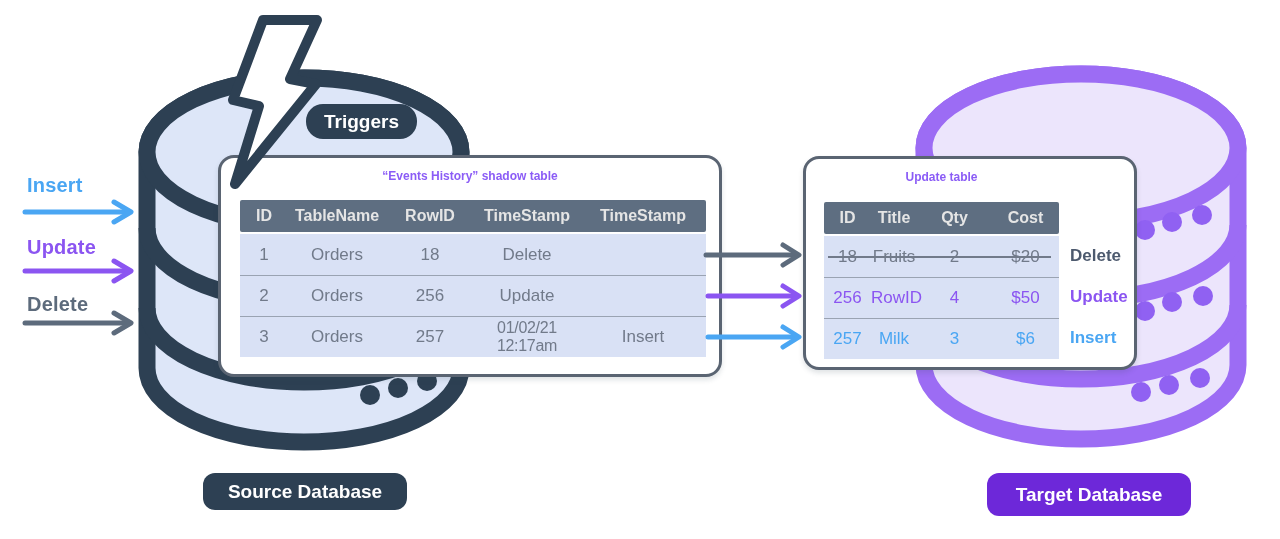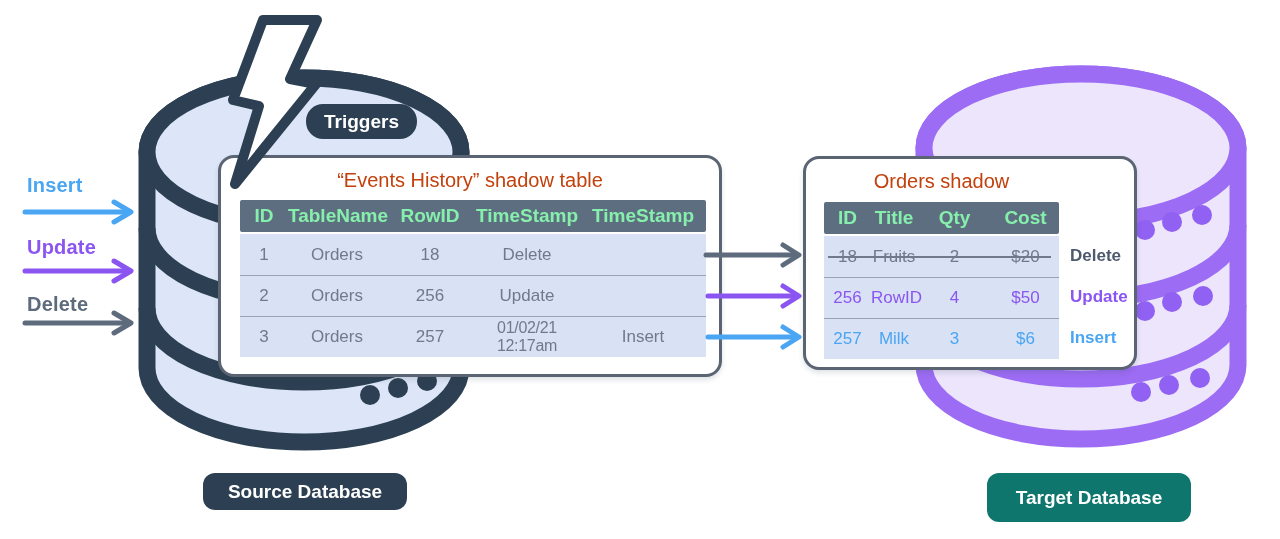--- a/index.html
+++ b/index.html
@@ -16,40 +16,40 @@
   .legend-delete{left:27px;top:293px;color:#5d6b7c;}
 
   
   .pill{
     position:absolute;display:flex;align-items:center;justify-content:center;
     color:#ffffff;font-weight:600;border-radius:12px;
   }
   .triggers-pill{left:306px;top:104px;width:111px;height:35px;border-radius:17px;
     background:#2d4053;font-size:19px;z-index:4;}
   .source-pill{left:203px;top:473px;width:204px;height:37px;background:#2d4053;font-size:19px;}
-  .target-pill{left:987px;top:473px;width:204px;height:49px;background:#0f766e;font-size:19px;}
+  .target-pill{left:987px;top:473px;width:204px;height:43px;background:#6d28d9;font-size:19px;}
 
   
   .card{
     position:absolute;background:#ffffff;border:3px solid #5a6472;border-radius:16px;
     box-shadow:0 3px 5px rgba(45,64,83,.15);z-index:3;box-sizing:border-box;
   }
   .events-card{left:218px;top:155px;width:504px;height:222px;}
   .orders-card{left:803px;top:156px;width:334px;height:214px;}
-  .card-title{position:absolute;text-align:center;color:#c2410c;font-size:20px;font-weight:400;}
+  .card-title{position:absolute;text-align:center;color:#8b5cf6;font-size:12px;font-weight:700;}
   .events-card .card-title{left:0;top:11px;width:498px;}
   .orders-card .card-title{left:18px;top:11px;width:235px;}
 
   
   .tbl{position:absolute;}
   .ev-tbl{left:19px;top:42px;width:466px;}
   .or-tbl{left:18px;top:43px;width:235px;}
   .thead{
-    display:grid;align-items:center;background:#5e6e81;color:#86efac;
-    font-size:19px;font-weight:600;text-align:center;border-radius:2px;margin-bottom:2px;
+    display:grid;align-items:center;background:#5e6e81;color:#e5e5e5;
+    font-size:16px;font-weight:600;text-align:center;border-radius:2px;margin-bottom:2px;
   }
   .ev-tbl .thead{grid-template-columns:48px 98px 88px 106px 126px;height:32px;}
   .or-tbl .thead{grid-template-columns:47px 46px 75px 67px;height:32px;}
   .trow{
     position:relative;display:grid;align-items:center;background:#d9e1f5;color:#717a8a;
     font-size:17px;font-weight:500;text-align:center;height:41px;box-sizing:border-box;
   }
   .ev-tbl .trow{grid-template-columns:48px 98px 88px 106px 126px;}
   .or-tbl .trow{grid-template-columns:47px 46px 75px 67px;}
   .trow + .trow{border-top:1.5px solid #9aa3b2;}
@@ -139,21 +139,21 @@
         <span>3</span>
         <span>Orders</span>
         <span>257</span>
         <span class="cell-ts">01/02/21 12:17am</span>
         <span>Insert</span>
       </div>
     </div>
   </div>
 
   <div class="card orders-card">
-    <div class="card-title">Orders shadow</div>
+    <div class="card-title">Update table</div>
     <div class="tbl or-tbl">
       <div class="thead">
         <span>ID</span>
         <span>Title</span>
         <span>Qty</span>
         <span>Cost</span>
       </div>
       <div class="trow delete">
         <span>18</span>
         <span>Fruits</span>

